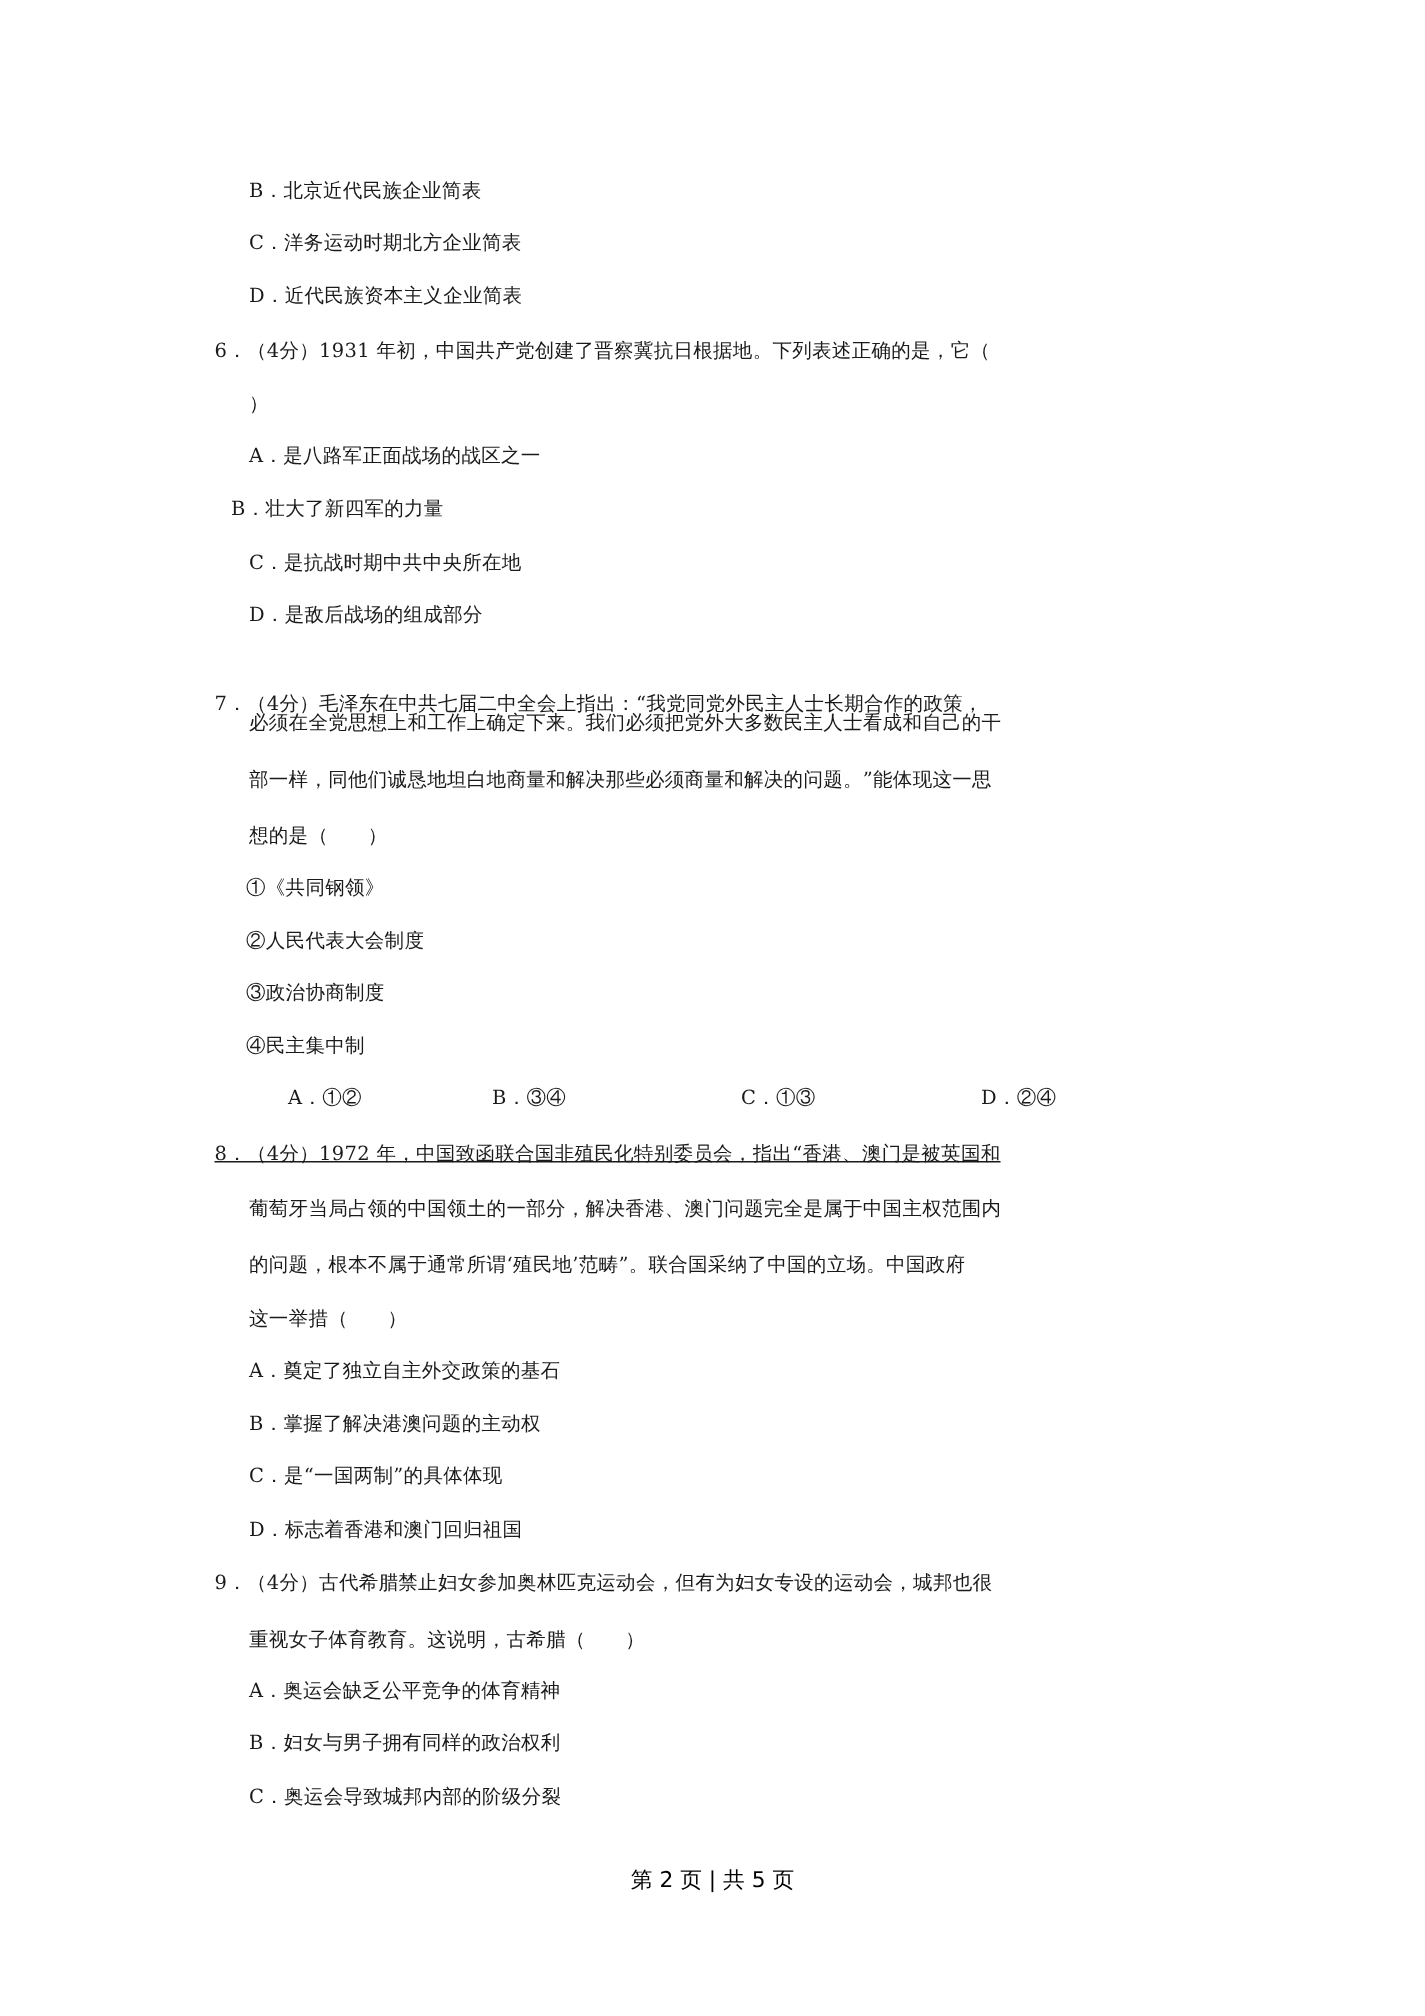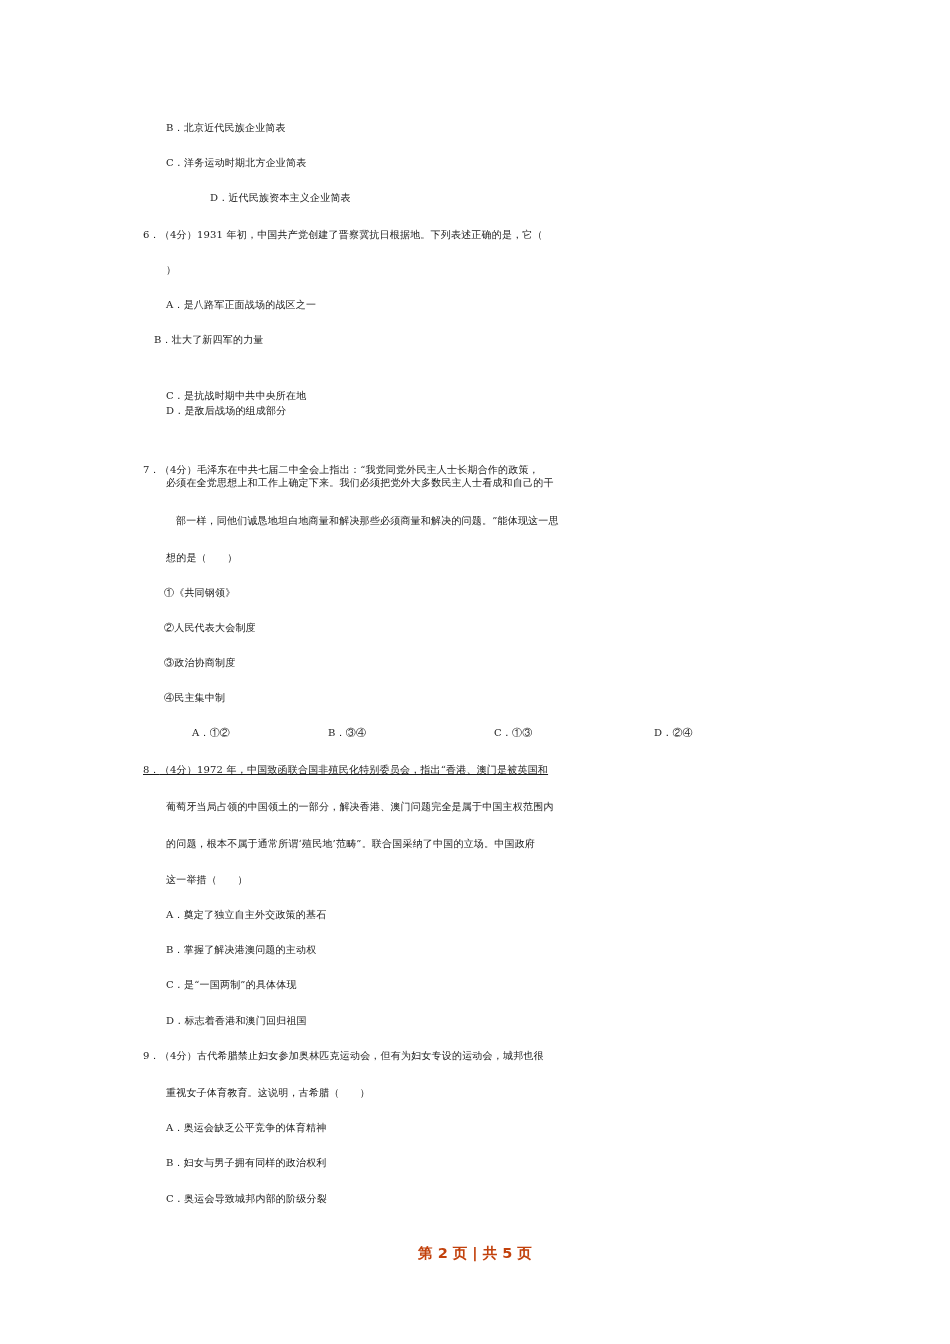--- a/index.html
+++ b/index.html
@@ -1,43 +1,43 @@
 <!DOCTYPE html>
 <html><head>
 <meta charset="utf-8">
 <style>
   html, body { margin:0; padding:0; background:#ffffff; }
   body { width:950px; height:1344px; position:relative; overflow:hidden;
          font-family:"DejaVu Serif","Liberation Serif",serif; color:#1a1a1a; }
-  .line { position:absolute; font-size:10px; line-height:20px; white-space:nowrap; letter-spacing:0.2px; }
+  .line { position:absolute; font-size:13px; line-height:20px; white-space:nowrap; letter-spacing:0.2px; }
   .footer { position:absolute; left:0; width:950px; top:1244px; text-align:center;
-            font-family:"DejaVu Sans","Liberation Sans",sans-serif; font-size:14.5px; color:#c2410c;font-weight:bold; }
+            font-family:"DejaVu Sans","Liberation Sans",sans-serif; font-size:14.5px; color:#000000; }
 </style>
 </head>
 <body>
 
 <div>
   <div class="line" style="left:166px;top:118px;"><span>B．</span><span>北京近代民族企业简表</span></div>
   <div class="line" style="left:166px;top:153px;"><span>C．</span><span>洋务运动时期北方企业简表</span></div>
-  <div class="line" style="left:166px;top:188px;margin-left:44px;"><span>D．</span><span>近代民族资本主义企业简表</span></div>
+  <div class="line" style="left:166px;top:188px;"><span>D．</span><span>近代民族资本主义企业简表</span></div>
 </div>
 
 <div>
   <div class="line" style="left:143px;top:225px;"><span>6．</span><span>（4分）1931 年初，中国共产党创建了晋察冀抗日根据地。下列表述正确的是，它（</span></div>
   <div class="line" style="left:166px;top:260px;">）</div>
   <div class="line" style="left:166px;top:295px;"><span>A．</span><span>是八路军正面战场的战区之一</span></div>
   <div class="line" style="left:154px;top:330px;"><span>B．</span><span>壮大了新四军的力量</span></div>
-  <div class="line" style="left:166px;top:366px;margin-top:20px;"><span>C．</span><span>是抗战时期中共中央所在地</span></div>
+  <div class="line" style="left:166px;top:366px;"><span>C．</span><span>是抗战时期中共中央所在地</span></div>
   <div class="line" style="left:166px;top:401px;"><span>D．</span><span>是敌后战场的组成部分</span></div>
 </div>
 
 <div>
   <div class="line" style="left:143px;top:460px;"><span>7．</span><span>（4分）毛泽东在中共七届二中全会上指出：“我党同党外民主人士长期合作的政策，</span></div>
   <div class="line" style="left:166px;top:473px;">必须在全党思想上和工作上确定下来。我们必须把党外大多数民主人士看成和自己的干</div>
-  <div class="line" style="left:176px;top:511px;">部一样，同他们诚恳地坦白地商量和解决那些必须商量和解决的问题。”能体现这一思</div>
+  <div class="line" style="left:166px;top:511px;">部一样，同他们诚恳地坦白地商量和解决那些必须商量和解决的问题。”能体现这一思</div>
   <div class="line" style="left:166px;top:548px;">想的是（　　）</div>
   <div class="line" style="left:164px;top:583px;">①《共同钢领》</div>
   <div class="line" style="left:164px;top:618px;">②人民代表大会制度</div>
   <div class="line" style="left:164px;top:653px;">③政治协商制度</div>
   <div class="line" style="left:164px;top:688px;">④民主集中制</div>
   <div class="line" style="left:166px;top:723px;margin-left:26px;"><span>A．</span><span>①②</span></div>
   <div class="line" style="left:328px;top:723px;"><span>B．</span><span>③④</span></div>
   <div class="line" style="left:494px;top:723px;"><span>C．</span><span>①③</span></div>
   <div class="line" style="left:654px;top:723px;"><span>D．</span><span>②④</span></div>
 </div>

